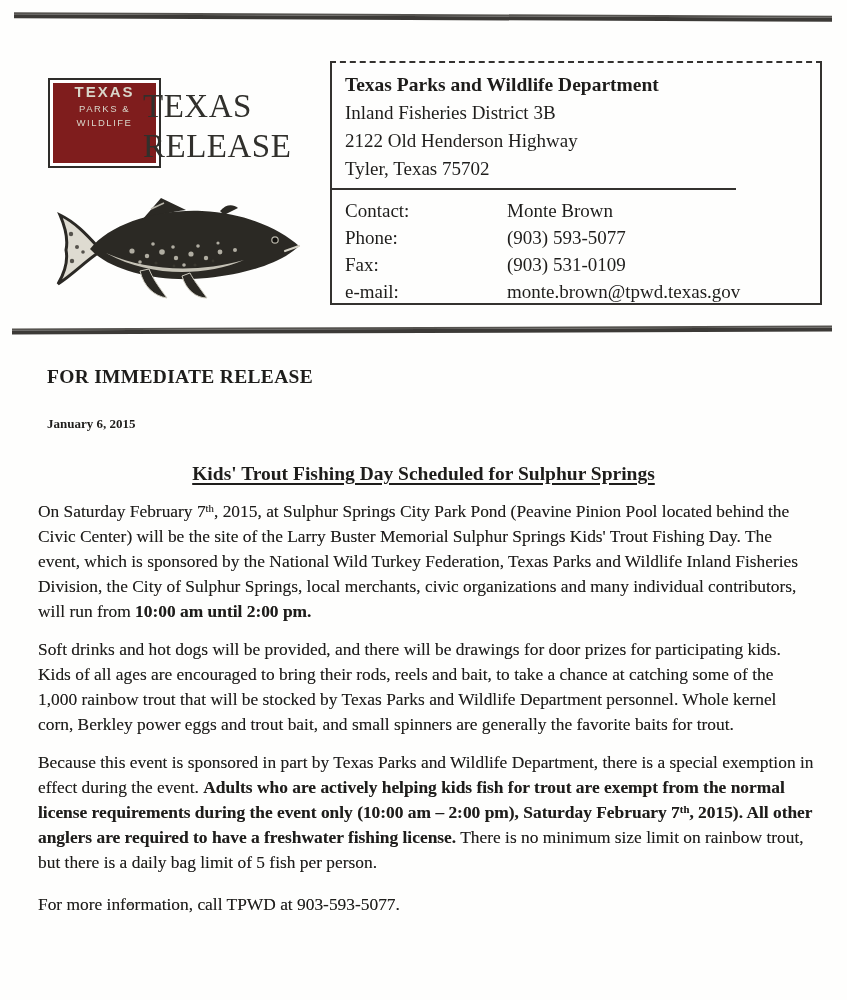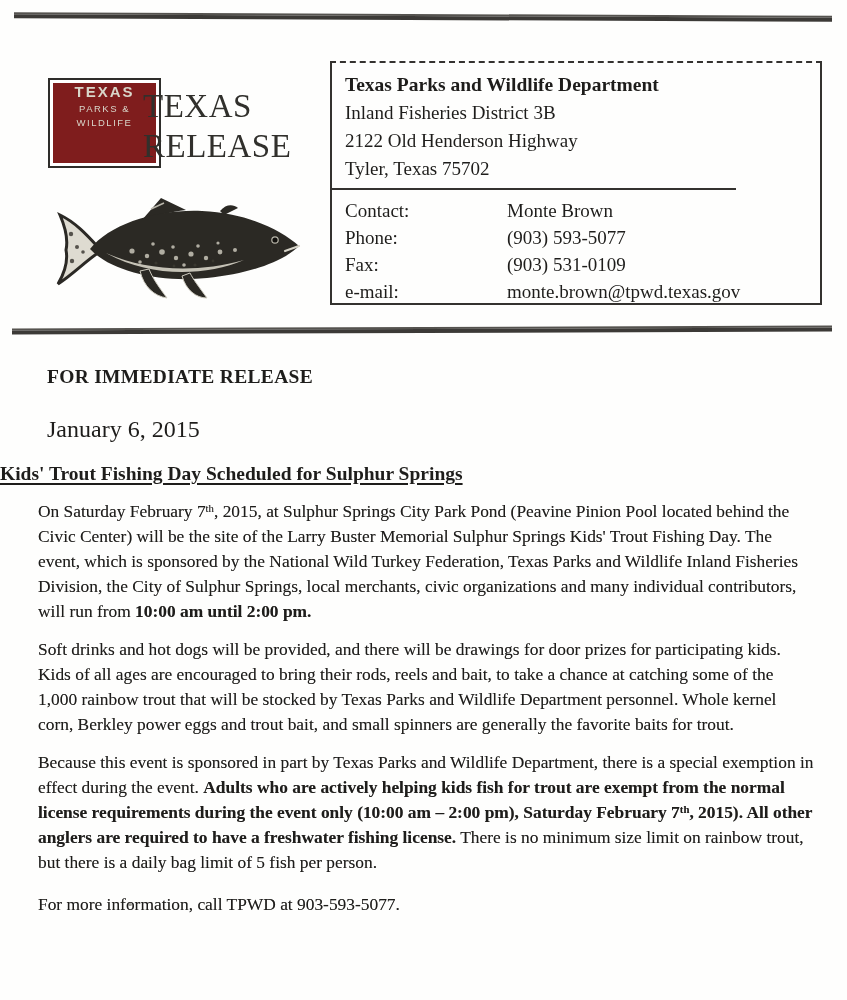--- a/index.html
+++ b/index.html
@@ -57,24 +57,24 @@
   .box-divider { border-top: 2px solid #34322f; width: 404px; margin: 5px 0 0 0; }
   .contact { padding: 7px 12px 8px 13px; font-size: 19px; line-height: 27px; }
   .contact-row { display: flex; }
   .contact-label { width: 162px; flex: 0 0 162px; }
 
   
   .fish { position: absolute; left: 52px; top: 194px; }
 
   
   .release-line { position: absolute; left: 47px; top: 366px; font-size: 19.5px; font-weight: bold; letter-spacing: 0.3px; text-align: center; }
-  .date-line   { position: absolute; left: 47px; top: 416px; font-size: 24px; font-weight: normal; }
+  .date-line   { position: absolute; left: 47px; top: 416px; font-size: 13px; font-weight: bold; }
   .headline {
     position: absolute; left: 0; top: 463px; width: 847px;
-    margin: 0; text-align: left;
+    margin: 0; text-align: center;
     font-size: 19.5px; font-weight: bold;
     text-decoration: underline;
     text-decoration-thickness: 2px;
     text-underline-offset: 3px;
   }
   .body-copy {
     position: absolute; left: 38px; top: 499px; width: 776px;
     font-size: 17.4px; line-height: 25px;
     text-shadow: 0 0 0.5px rgba(40,38,35,0.45);
   }

